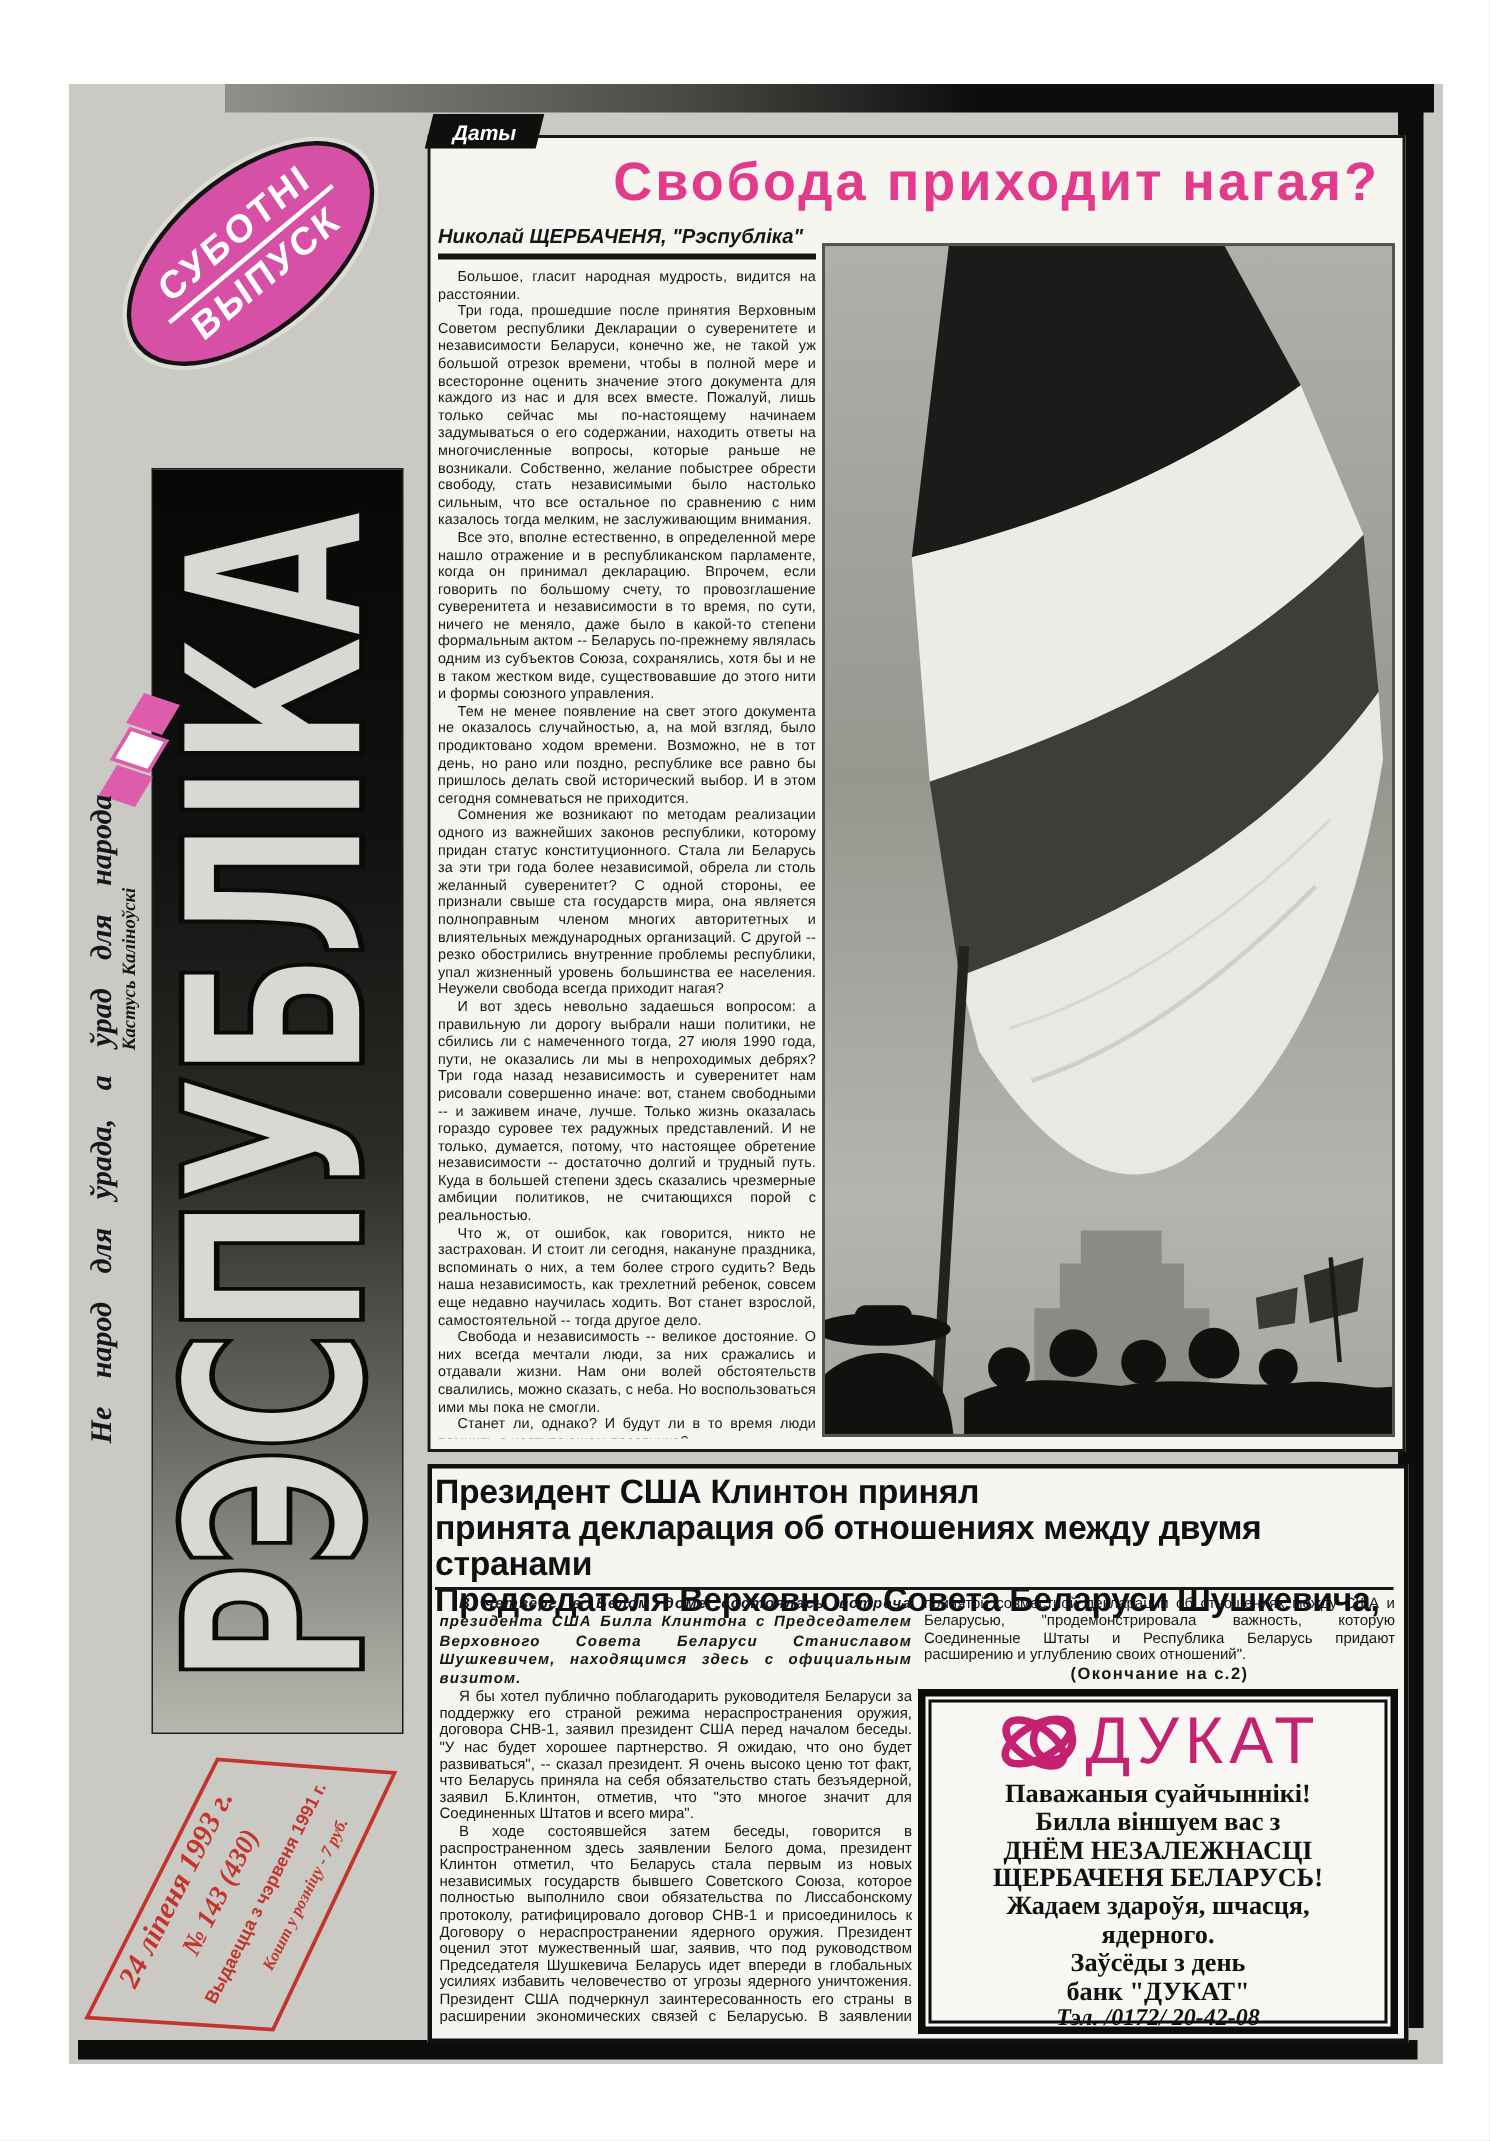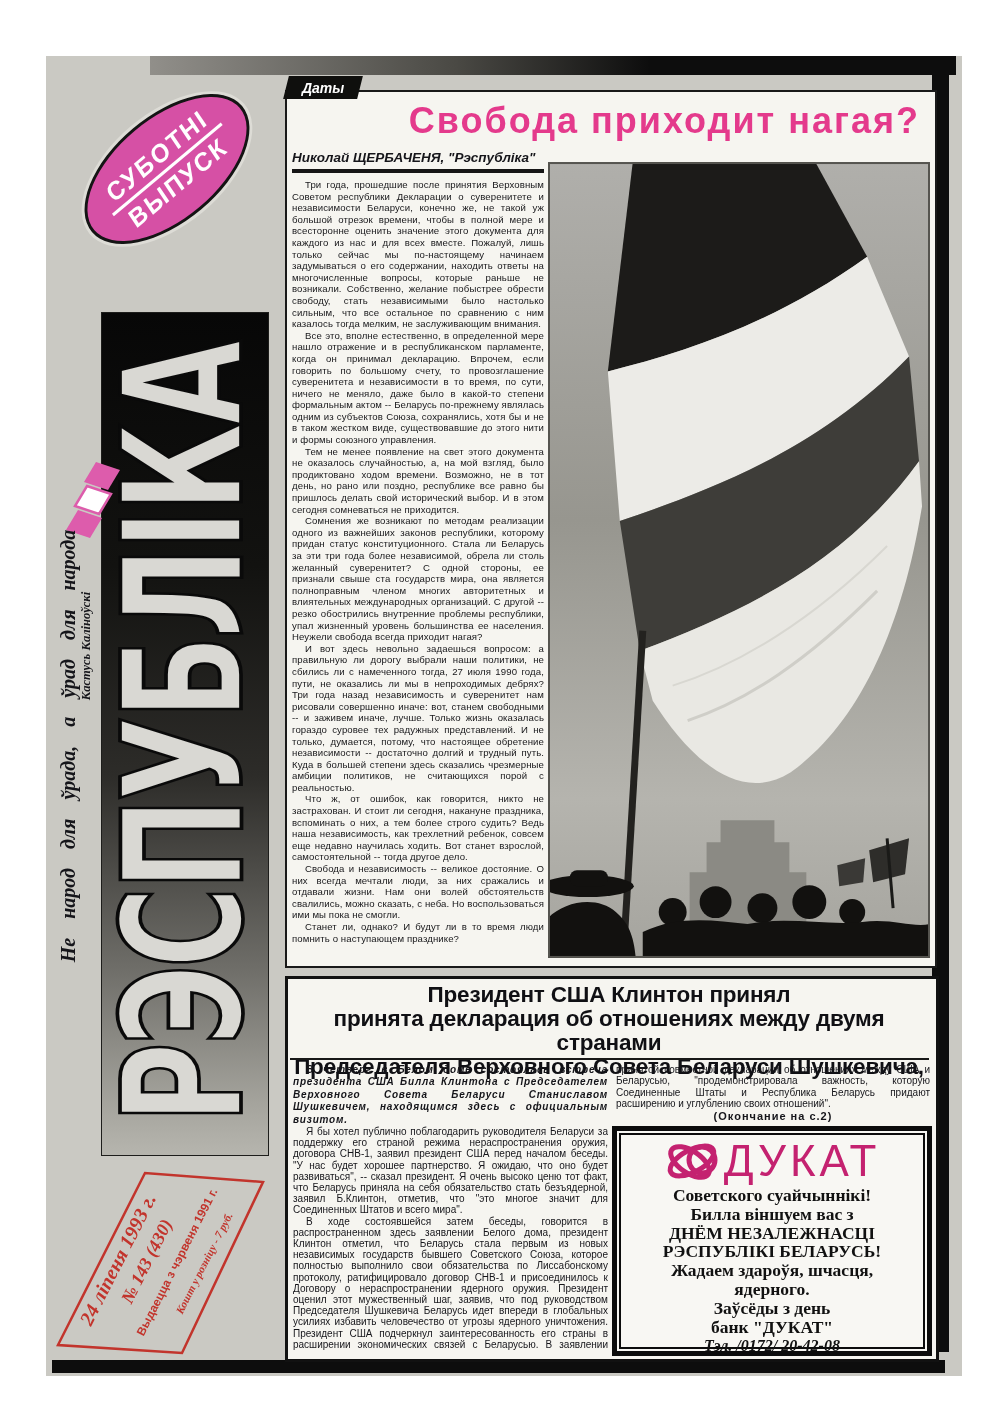--- a/index.html
+++ b/index.html
@@ -56,21 +56,21 @@
           font:bold 36px "Liberation Sans",sans-serif;color:#e43a8c;letter-spacing:2px;white-space:nowrap;}
   .byline{left:292px;top:150px;width:252px;font:bold italic 13.5px "Liberation Sans",sans-serif;
           border-bottom:4px solid #161616;padding-bottom:4px;}
   .a1body{left:292px;top:179px;width:252px;height:780px;overflow:hidden;
           font-size:9.6px;line-height:11.6px;text-align:justify;letter-spacing:0.1px;color:#17171a;}
   .a1body p{margin:0;text-indent:13px;}
   .photo{left:548px;top:160px;width:382px;height:800px;}
 
   
   .a2box{left:285px;top:976px;width:648px;height:380px;background:#f6f5f0;border:3px solid #111;}
-  .a2head{left:290px;top:983px;width:638px;text-align:center;
+  .a2head{left:290px;top:983px;width:638px;text-align:left;
           font:bold 22.5px/24px "Liberation Sans",sans-serif;color:#101014;letter-spacing:-0.2px;}
   .a2rule{left:290px;top:1058px;width:639px;height:2px;background:#181818;}
   .a2left{left:293px;top:1064px;width:315px;height:286px;overflow:hidden;
           font-size:10px;line-height:11.2px;text-align:justify;}
   .a2left p{margin:0;text-indent:13px;}
   .a2lead{font-weight:bold;letter-spacing:0.8px;line-height:12.4px;font-style:italic;}
   .a2right{left:616px;top:1064px;width:314px;font-size:10px;line-height:11.4px;text-align:justify;}
   .a2cont{left:616px;top:1110px;width:314px;text-align:center;
           font:bold 11px "Liberation Sans",sans-serif;letter-spacing:1px;}
 
@@ -122,20 +122,21 @@
   <div class="dline dl4">Кошт у розніцу - 7 руб.</div>
 </div>
 
 <div class="abs a1box"></div>
 <div class="abs kicker">
   <span>Даты</span>
 </div>
 <div class="abs a1head">Свобода приходит нагая?</div>
 <div class="abs byline">Николай ЩЕРБАЧЕНЯ, "Рэспубліка"</div>
 <div class="abs a1body">
+  <p>Большое, гласит народная мудрость, видится на расстоянии.</p>
   <p>Три года, прошедшие после принятия Верховным Советом республики Декларации о суверенитете и независимости Беларуси, конечно же, не такой уж большой отрезок времени, чтобы в полной мере и всесторонне оценить значение этого документа для каждого из нас и для всех вместе. Пожалуй, лишь только сейчас мы по-настоящему начинаем задумываться о его содержании, находить ответы на многочисленные вопросы, которые раньше не возникали. Собственно, желание побыстрее обрести свободу, стать независимыми было настолько сильным, что все остальное по сравнению с ним казалось тогда мелким, не заслуживающим внимания.</p>
   <p>Все это, вполне естественно, в определенной мере нашло отражение и в республиканском парламенте, когда он принимал декларацию. Впрочем, если говорить по большому счету, то провозглашение суверенитета и независимости в то время, по сути, ничего не меняло, даже было в какой-то степени формальным актом -- Беларусь по-прежнему являлась одним из субъектов Союза, сохранялись, хотя бы и не в таком жестком виде, существовавшие до этого нити и формы союзного управления.</p>
   <p>Тем не менее появление на свет этого документа не оказалось случайностью, а, на мой взгляд, было продиктовано ходом времени. Возможно, не в тот день, но рано или поздно, республике все равно бы пришлось делать свой исторический выбор. И в этом сегодня сомневаться не приходится.</p>
   <p>Сомнения же возникают по методам реализации одного из важнейших законов республики, которому придан статус конституционного. Стала ли Беларусь за эти три года более независимой, обрела ли столь желанный суверенитет? С одной стороны, ее признали свыше ста государств мира, она является полноправным членом многих авторитетных и влиятельных международных организаций. С другой -- резко обострились внутренние проблемы республики, упал жизненный уровень большинства ее населения. Неужели свобода всегда приходит нагая?</p>
   <p>И вот здесь невольно задаешься вопросом: а правильную ли дорогу выбрали наши политики, не сбились ли с намеченного тогда, 27 июля 1990 года, пути, не оказались ли мы в непроходимых дебрях? Три года назад независимость и суверенитет нам рисовали совершенно иначе: вот, станем свободными -- и заживем иначе, лучше. Только жизнь оказалась гораздо суровее тех радужных представлений. И не только, думается, потому, что настоящее обретение независимости -- достаточно долгий и трудный путь. Куда в большей степени здесь сказались чрезмерные амбиции политиков, не считающихся порой с реальностью.</p>
   <p>Что ж, от ошибок, как говорится, никто не застрахован. И стоит ли сегодня, накануне праздника, вспоминать о них, а тем более строго судить? Ведь наша независимость, как трехлетний ребенок, совсем еще недавно научилась ходить. Вот станет взрослой, самостоятельной -- тогда другое дело.</p>
   <p>Свобода и независимость -- великое достояние. О них всегда мечтали люди, за них сражались и отдавали жизни. Нам они волей обстоятельств свалились, можно сказать, с неба. Но воспользоваться ими мы пока не смогли.</p>
   <p>Станет ли, однако? И будут ли в то время люди помнить о наступающем празднике?</p>
 
 </div>
@@ -198,23 +199,23 @@
 <div class="abs adbox">
   <div class="adinner">
     <div class="adlogo-row">
       <svg width="58" height="50" viewBox="0 0 58 50">
         <ellipse cx="28" cy="25" rx="24" ry="11" fill="none" stroke="#c42270" stroke-width="5" transform="rotate(-28 28 25)"></ellipse>
         <ellipse cx="26" cy="26" rx="22" ry="11" fill="none" stroke="#c42270" stroke-width="5" transform="rotate(34 26 26)"></ellipse>
         <circle cx="38" cy="24" r="13" fill="none" stroke="#c42270" stroke-width="5"></circle>
       </svg>
       <span class="adbrand">ДУКАТ</span>
     </div>
-    <div class="ad-line">Советского суайчыннікі!</div>
+    <div class="ad-line">Паважаныя суайчыннікі!</div>
     <div class="ad-line">Билла віншуем вас з</div>
     <div class="ad-line">ДНЁМ НЕЗАЛЕЖНАСЦІ</div>
-    <div class="ad-line">РЭСПУБЛІКІ БЕЛАРУСЬ!</div>
+    <div class="ad-line">ЩЕРБАЧЕНЯ БЕЛАРУСЬ!</div>
     <div class="ad-line">Жадаем здароўя, шчасця,</div>
     <div class="ad-line">ядерного.</div>
     <div class="ad-line">Заўсёды з день</div>
     <div class="ad-line">банк "ДУКАТ"</div>
     <div class="ad-phone">Тэл. /0172/ 20-42-08</div>
   </div>
 </div>
 
 </body></html>

